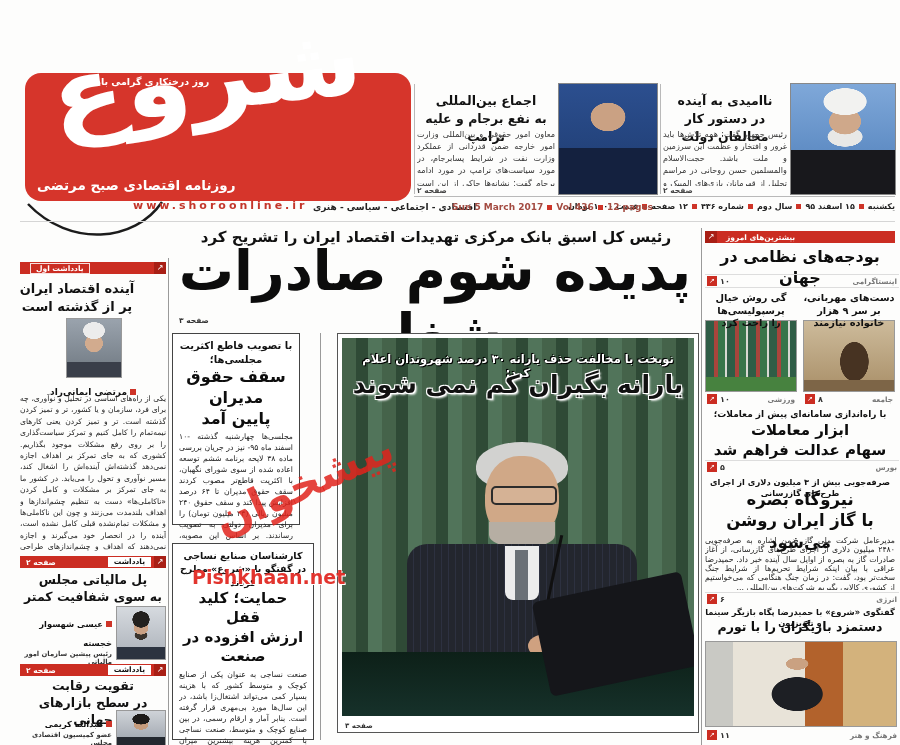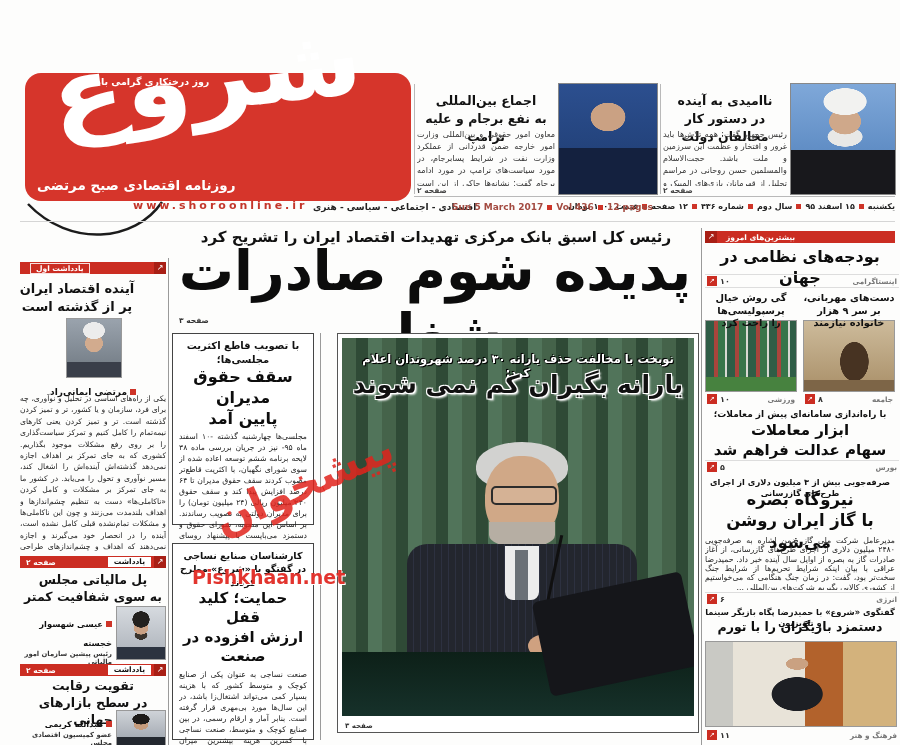--- a/index.html
+++ b/index.html
@@ -219,21 +219,21 @@
   </div>
   <div class="abs c note-title pre" style="left:20px;top:678px;width:146px;font-size:12.5px;">تقویت رقابت
 در سطح بازارهای جهانی</div>
   <div class="abs ph ph-karimi portrait" style="left:116px;top:710px;width:48px;height:34px;"></div>
   <div class="abs" style="left:20px;top:712px;width:92px;">
     <div><span class="red-bullet"></span><span class="byline" style="font-size:8.3px;">عبدالله کریمی</span></div>
     <div class="author-role">عضو کمیسیون اقتصادی مجلس</div>
 
   </div>
 
-  <div class="abs mid-box" style="left:172px;top:333px;width:142px;height:192px;">
+  <div class="abs mid-box" style="left:172px;top:333px;width:128px;height:192px;">
     <div class="c mid-kicker">با تصویب قاطع اکثریت مجلسی‌ها؛</div>
     <div class="c mid-title pre">سقف حقوق مدیران
 پایین آمد</div>
     <div class="j mid-body" style="height:118px;overflow:hidden;margin-top:3px;">مجلسی‌ها چهارشنبه گذشته -۱۰ اسفند ماه ۹۵- نیز در جریان بررسی ماده ۳۸ لایحه برنامه ششم توسعه اعاده شده از سوی شورای نگهبان، با اکثریت قاطع‌تر مصوب کردند سقف حقوق مدیران تا ۶۴ درصد افزایش پیدا کند و سقف حقوق ۲۴۰ میلیون ریالی (۲۴ میلیون تومان) را برای مدیران دولتی به تصویب رساندند. بر اساس این مصوبه، شورای حقوق و دستمزد می‌بایست با پیشنهاد روسای قوا، وزرا یا معاونان رییس‌جمهوری که ریاست دستگاه‌های اجرایی را بر عهده دارند و بالاترین مقام دستگاه اجرایی، برای مشاغل تخصصی معاونیت واحدهای سازمانی...</div>
     <div class="mid-page">صفحه ۲</div>
   </div>
   <div class="abs mid-box" style="left:172px;top:543px;width:142px;height:197px;">
     <div class="c mid-kicker pre" style="font-size:9.5px;">کارشناسان صنایع نساجی
 در گفتگو با «شروع» مطرح کردند</div>
     <div class="c mid-title pre" style="font-size:15px;">حمایت؛ کلید قفل

